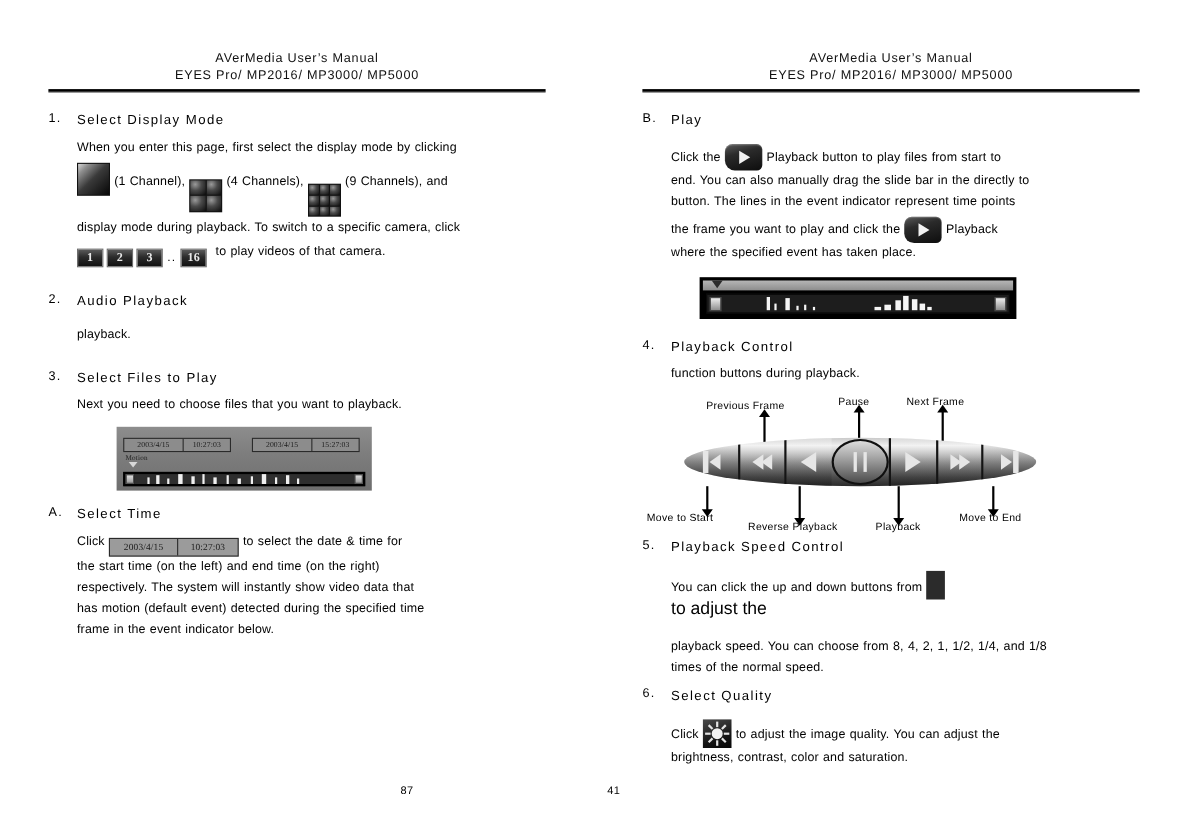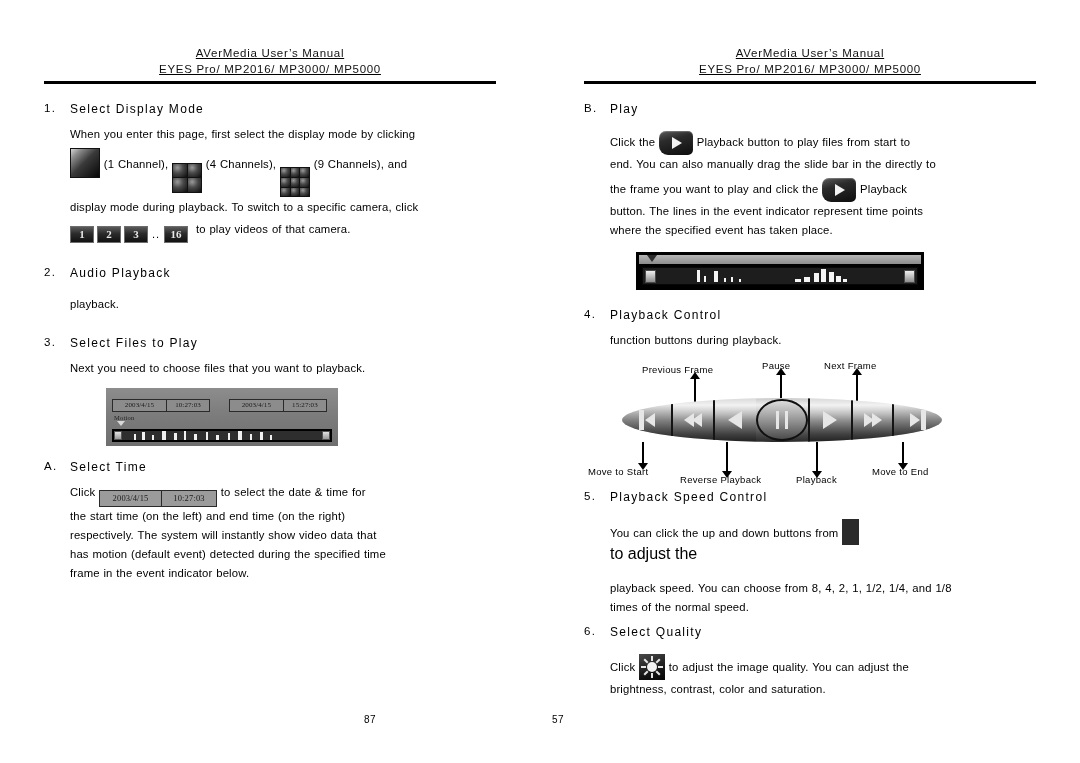--- a/index.html
+++ b/index.html
@@ -16,21 +16,21 @@
     width: 1080px; height: 763px;
     display: flex;
   }
   .page {
     position: relative;
     width: 540px; height: 763px;
     padding: 46px 44px 0 44px;
   }
 
   
-  .head { text-align: center; text-decoration: underline; }
+  .head { text-align: center; }
   .head .l1 {
     font-size: 11.5px; letter-spacing: .7px; color: #111;
     line-height: 15px;
   }
   .head .l2 {
     font-size: 11.5px; letter-spacing: .7px; color: #111;
     line-height: 15px; margin-top: 1px;
   }
   .head .rule {
     margin-top: 4px;
@@ -493,26 +493,26 @@
     </div>
 
     <div class="body-indent">
       <div class="gap-m"></div>
       <p class="txt">
         <span>Click  the</span>
         <span class="pb-btn"></span>
         <span>Playback  button  to  play  files  from  start  to</span>
       </p>
       <p class="txt tight">end.  You can also manually drag the slide bar in the directly to</p>
+      <p class="txt tight">button.   The  lines  in  the  event  indicator  represent  time  points</p>
       <p class="txt" style="margin-top:4px;">
         <span>the  frame  you  want  to  play  and  click  the</span>
         <span class="pb-btn"></span>
         <span>Playback</span>
       </p>
-      <p class="txt tight">button.   The  lines  in  the  event  indicator  represent  time  points</p>
       <p class="txt tight">where the specified event has taken place.</p>
     </div>
 
     <div class="shot-ev">
       <div class="shot-ev-top">
         <span class="mk"></span>
       </div>
       <div class="shot-ev-bar">
         <span class="hd"></span>
         <span class="shot-ev-track">
@@ -638,16 +638,16 @@
           <span class="ray" style="transform:rotate(180deg);"></span>
           <span class="ray" style="transform:rotate(225deg);"></span>
           <span class="ray" style="transform:rotate(270deg);"></span>
           <span class="ray" style="transform:rotate(315deg);"></span>
         </span>
         <span>to  adjust  the  image  quality.    You  can  adjust  the</span>
       </p>
       <p class="txt tight">brightness, contrast, color and saturation.</p>
     </div>
 
-    <div class="pg-num pg-right">57</div>
+    <div class="pg-num pg-right">41</div>
   </div>
 
 </div>
 
 </body></html>

